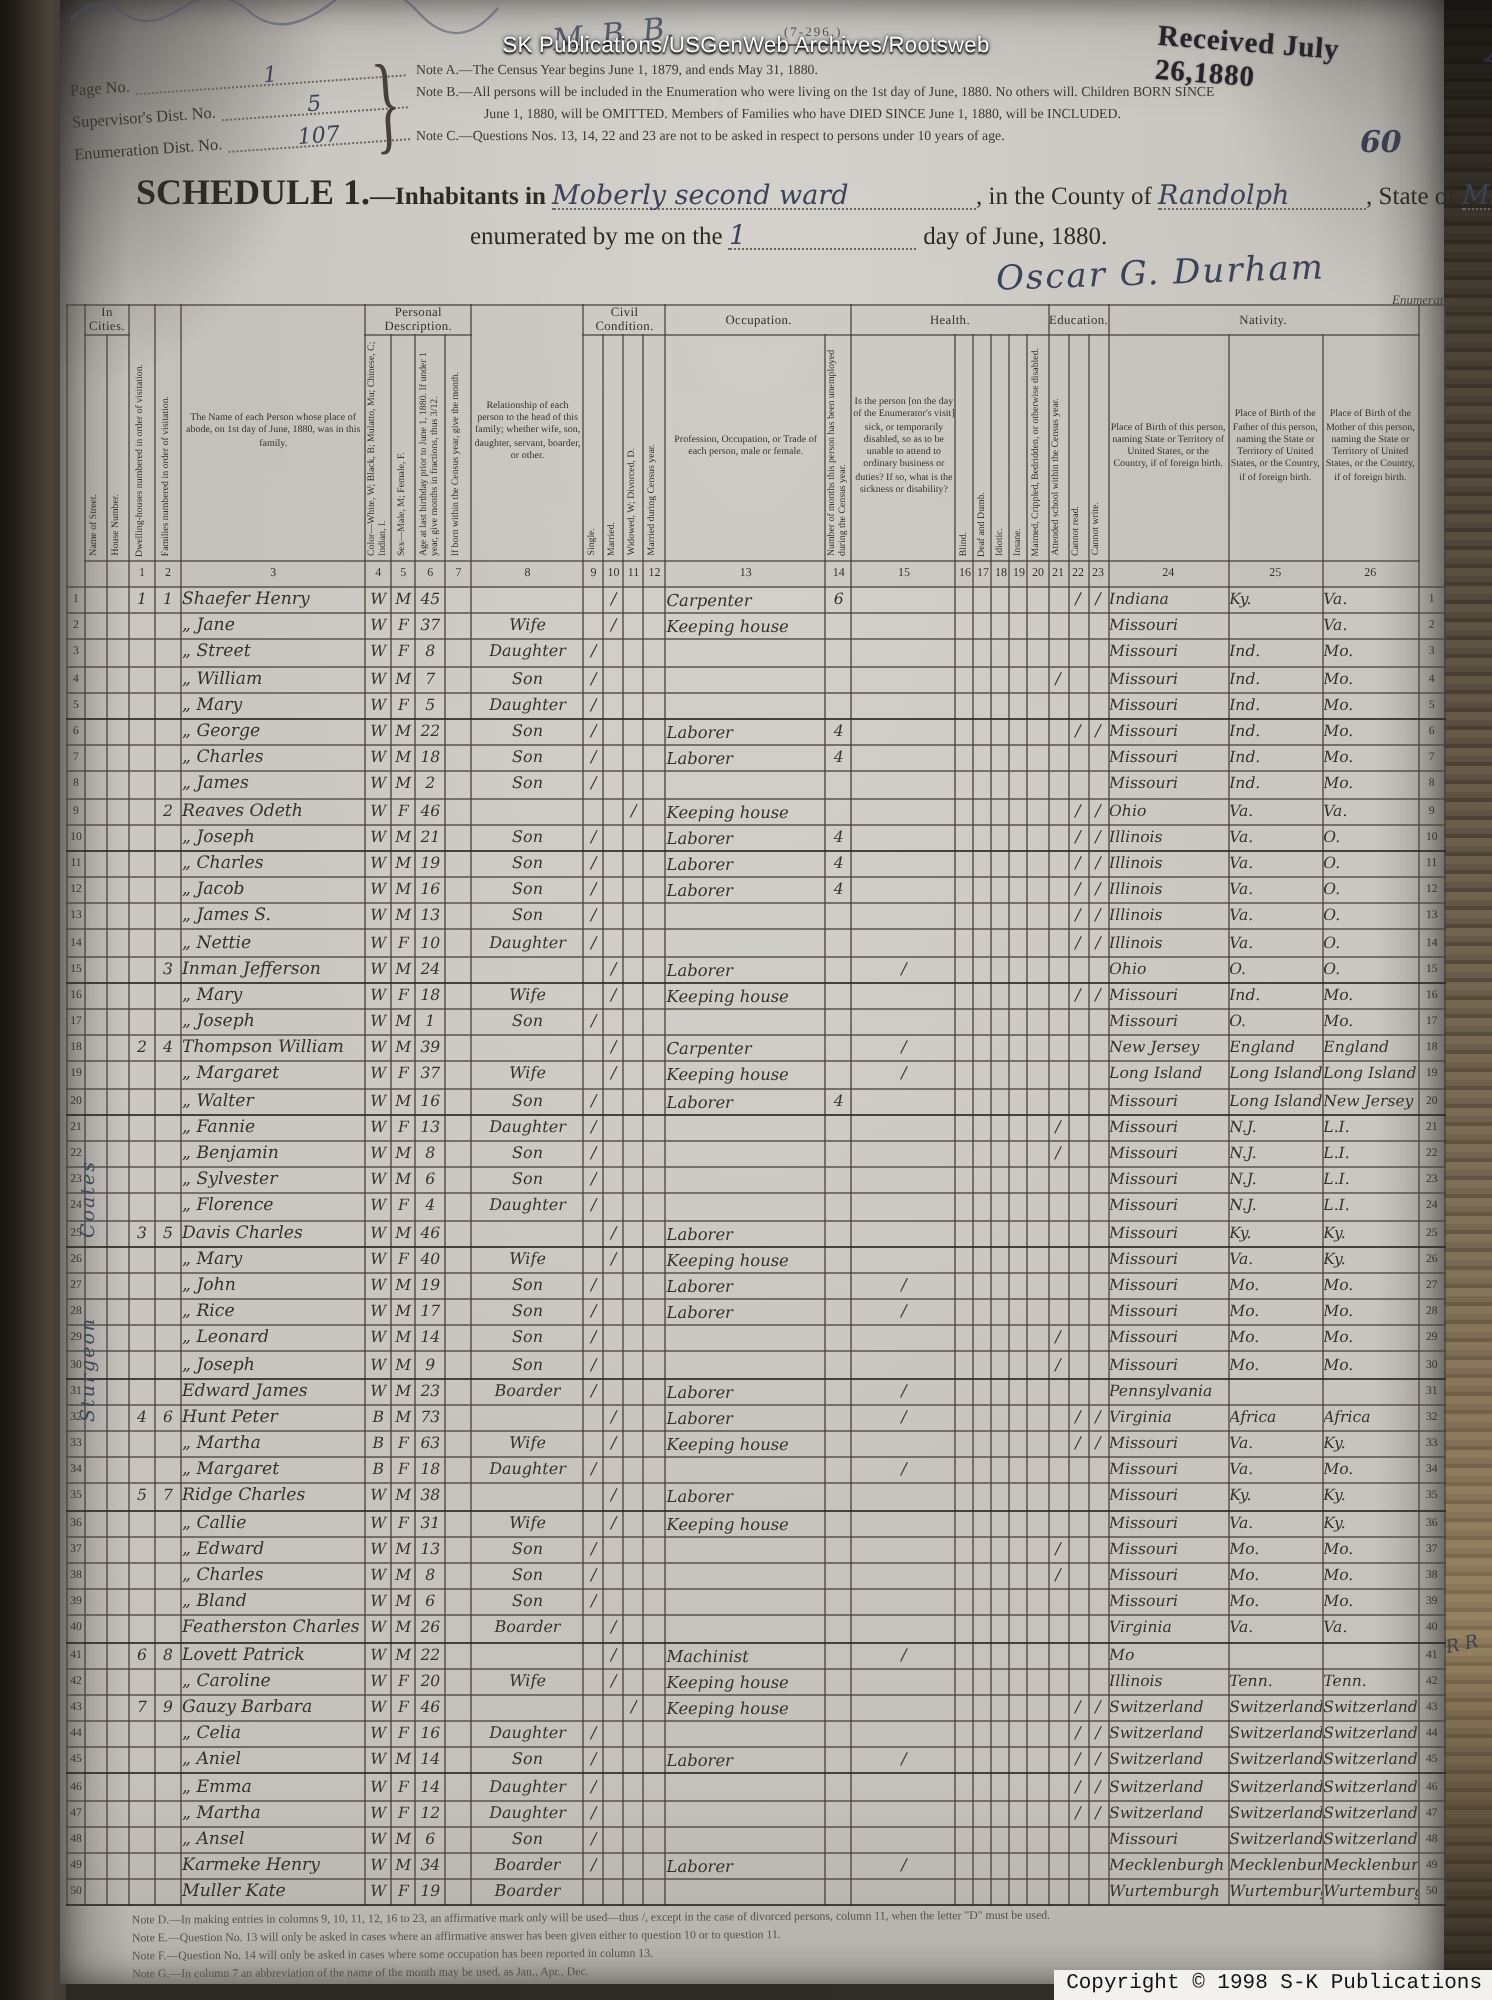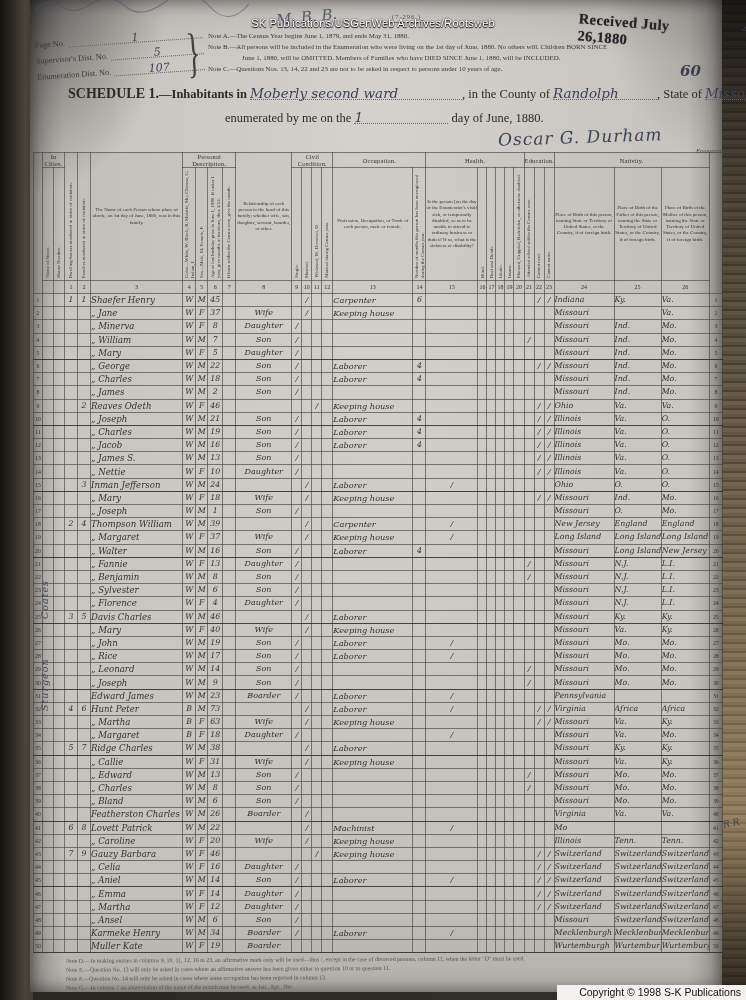--- a/index.html
+++ b/index.html
@@ -44,23 +44,23 @@
     margin-left:3px;line-height:9px;}
   .brace{position:absolute;right:-2px;top:-6px;font-size:52px;font-weight:100;color:#45413a;
     transform:scaleX(.55) scaleY(1.05);font-family:"Liberation Serif",serif;}
 
   .notes{left:178px;top:30px;width:486px;font-size:6.9px;line-height:1.6;color:#3b3833;}
   .notes .cont{padding-left:34px;}
   .sixty{left:650px;top:62px;font-size:15px;font-weight:bold;color:#3a3f50;}
 
   .schedline1{left:38px;top:86px;width:686px;font-size:12.5px;color:#2e2b26;white-space:nowrap;}
   .schedline1 .tt{font-weight:bold;}
-  .schedline1 .tt .big{font-size:14px;}
+  .schedline1 .tt .big{font-size:18px;}
   .fill{display:inline-block;border-bottom:1px dotted #6a655c;text-align:left;font-size:13.5px;line-height:11px;}
-  .schedline2{left:195px;top:111px;font-size:12.5px;color:#2e2b26;white-space:nowrap;}
+  .schedline2{left:205px;top:111px;font-size:12.5px;color:#2e2b26;white-space:nowrap;}
   .signature{left:468px;top:127px;font-size:17px;transform:rotate(-2deg);letter-spacing:1px;}
   .enumlbl{left:666px;top:147px;font-size:6.5px;font-style:italic;color:#4a463f;}
 
   
   .tablewrap{position:absolute;left:33px;top:152px;width:690px;}
   table.census{border-collapse:collapse;table-layout:fixed;width:690px;}
   table.census th,table.census td{border:1px solid rgba(70,66,58,.65);padding:0;overflow:hidden;
     font-weight:normal;color:#35322d;}
   thead th{background:rgba(0,0,0,.025);}
   .grp{font-size:6.4px;font-weight:bold;height:13px;text-align:center;letter-spacing:.2px;}
@@ -80,21 +80,21 @@
   td.pb{padding-left:3px;font-size:7.8px;}
   td.hwc{font-size:7.8px;}
 
   .street-note{position:absolute;writing-mode:vertical-rl;transform:rotate(180deg);
     font-family:"DejaVu Serif",serif;font-style:italic;color:#41485c;font-size:9.5px;letter-spacing:1px;}
   .marginnote{left:723px;top:818px;font-size:9px;transform:rotate(-12deg);color:#3a4154;}
 
   .footnotes{left:36px;top:955px;width:660px;font-size:5.9px;line-height:1.55;color:#55514a;
     transform:rotate(-.3deg);}
   .copyright{position:absolute;right:0;bottom:0;background:#f2f1ed;color:#141414;
-    font-size:10.5px;padding:1px 5px 2px 22px;font-family:Liberation Sans, sans-serif;}
+    font-size:10.5px;padding:1px 5px 2px 6px;font-family:Liberation Mono, monospace;}
 </style>
 </head>
 <body>
 
 <div class="canvas">
   <div class="spine-left"></div>
   <div class="pages-right"></div>
 
   <div class="paper">
 
@@ -369,21 +369,21 @@
             <td class="pb hw"></td>
             <td class="pb hw">Va.</td>
             <td class="ln">2</td>
           </tr>
           <tr>
             <td class="ln">3</td>
             <td></td>
             <td></td>
             <td class="c hwc hw"></td>
             <td class="c hwc hw"></td>
-            <td class="name hw">„ Minerva</td>
+            <td class="name hw">„ Street</td>
             <td class="c hwc hw">W</td>
             <td class="c hwc hw">F</td>
             <td class="c hwc hw">8</td>
             <td class="c hwc hw"></td>
             <td class="c hw">Daughter</td>
             <td class="c hw">/</td>
             <td class="c hw"></td>
             <td class="c hw"></td>
             <td class="c hw"></td>
             <td class="occ hw"></td>

